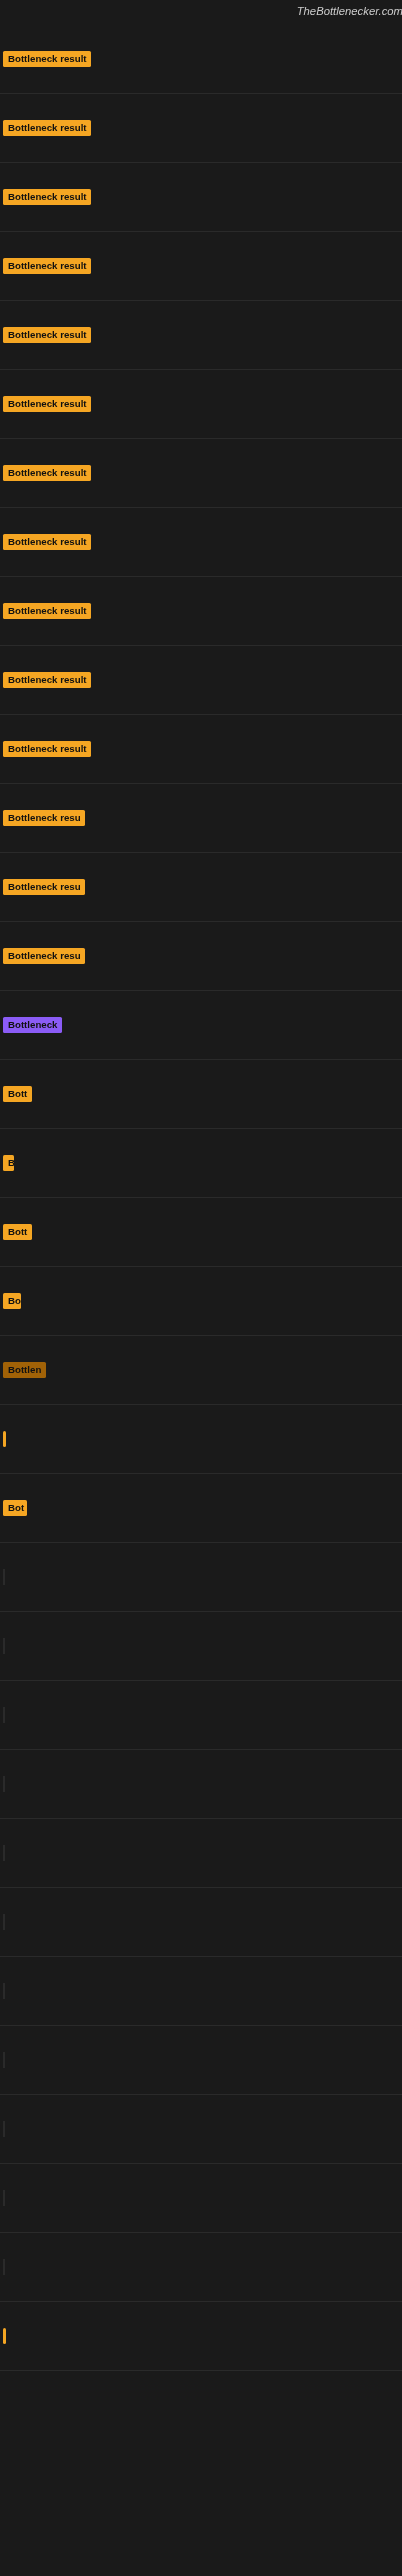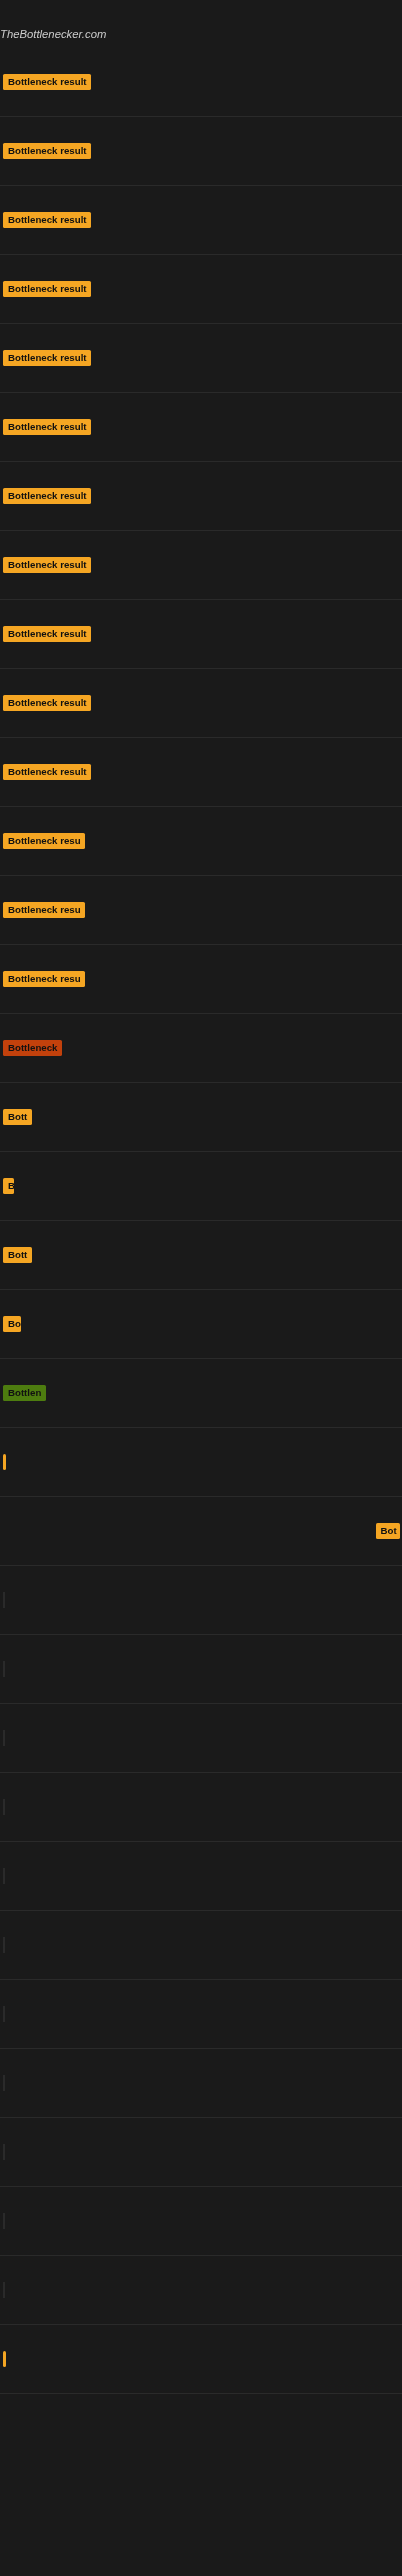--- a/index.html
+++ b/index.html
@@ -8,26 +8,25 @@
       box-sizing: border-box;
     }
     body {
       width: 403px;
       min-height: 2576px;
       background-color: #1a1a1a;
       font-family: Arial, sans-serif;
       position: relative;
     }
     .site-title {
-      text-align: left;
+      text-align: right;
       color: #cccccc;
       font-size: 11.3px;
       padding: 4.8px 0 8px 0;
       font-style: italic;
-      margin-top: 23px;
     }
   </style>
 </head>
 <body>
 
 <div class="site-title">TheBottlenecker.com</div>
 
 <div id="rows-container" style="position: relative; width: 403px;">
 <div style="display: flex; align-items: center; padding: 6.4px 3.2px; min-height: 69px; border-bottom: 0.8px solid rgb(42, 42, 42); position: relative;">
       <span style="display: inline-block; background-color: rgb(245, 166, 35); color: rgb(17, 17, 17); font-size: 9.7px; font-weight: bold; padding: 2.4px 4.8px; border-radius: 1.6px; white-space: nowrap; overflow: hidden; max-width: 128px;">Bottleneck result</span>
@@ -65,41 +64,41 @@
     <div style="display: flex; align-items: center; padding: 6.4px 3.2px; min-height: 69px; border-bottom: 0.8px solid rgb(42, 42, 42); position: relative;">
       <span style="display: inline-block; background-color: rgb(245, 166, 35); color: rgb(17, 17, 17); font-size: 9.7px; font-weight: bold; padding: 2.4px 4.8px; border-radius: 1.6px; white-space: nowrap; overflow: hidden; max-width: 105px;">Bottleneck resu</span>
     </div>
     <div style="display: flex; align-items: center; padding: 6.4px 3.2px; min-height: 69px; border-bottom: 0.8px solid rgb(42, 42, 42); position: relative;">
       <span style="display: inline-block; background-color: rgb(245, 166, 35); color: rgb(17, 17, 17); font-size: 9.7px; font-weight: bold; padding: 2.4px 4.8px; border-radius: 1.6px; white-space: nowrap; overflow: hidden; max-width: 103px;">Bottleneck resu</span>
     </div>
     <div style="display: flex; align-items: center; padding: 6.4px 3.2px; min-height: 69px; border-bottom: 0.8px solid rgb(42, 42, 42); position: relative;">
       <span style="display: inline-block; background-color: rgb(245, 166, 35); color: rgb(17, 17, 17); font-size: 9.7px; font-weight: bold; padding: 2.4px 4.8px; border-radius: 1.6px; white-space: nowrap; overflow: hidden; max-width: 101px;">Bottleneck resu</span>
     </div>
     <div style="display: flex; align-items: center; padding: 6.4px 3.2px; min-height: 69px; border-bottom: 0.8px solid rgb(42, 42, 42); position: relative;">
-      <span style="display: inline-block; background-color: #c2410c; color: rgb(17, 17, 17); font-size: 9.7px; font-weight: bold; padding: 2.4px 4.8px; border-radius: 1.6px; white-space: nowrap; overflow: hidden; max-width: 71px;">Bottleneck</span>
+      <span style="display: inline-block; background-color: #8b5cf6; color: rgb(17, 17, 17); font-size: 9.7px; font-weight: bold; padding: 2.4px 4.8px; border-radius: 1.6px; white-space: nowrap; overflow: hidden; max-width: 71px;">Bottleneck</span>
     </div>
     <div style="display: flex; align-items: center; padding: 6.4px 3.2px; min-height: 69px; border-bottom: 0.8px solid rgb(42, 42, 42); position: relative;">
       <span style="display: inline-block; background-color: rgb(245, 166, 35); color: rgb(17, 17, 17); font-size: 9.7px; font-weight: bold; padding: 2.4px 4.8px; border-radius: 1.6px; white-space: nowrap; overflow: hidden; max-width: 31px;">Bott</span>
     </div>
     <div style="display: flex; align-items: center; padding: 6.4px 3.2px; min-height: 69px; border-bottom: 0.8px solid rgb(42, 42, 42); position: relative;">
       <span style="display: inline-block; background-color: rgb(245, 166, 35); color: rgb(17, 17, 17); font-size: 9.7px; font-weight: bold; padding: 2.4px 4.8px; border-radius: 1.6px; white-space: nowrap; overflow: hidden; max-width: 11.3px;">B</span>
     </div>
     <div style="display: flex; align-items: center; padding: 6.4px 3.2px; min-height: 69px; border-bottom: 0.8px solid rgb(42, 42, 42); position: relative;">
       <span style="display: inline-block; background-color: rgb(245, 166, 35); color: rgb(17, 17, 17); font-size: 9.7px; font-weight: bold; padding: 2.4px 4.8px; border-radius: 1.6px; white-space: nowrap; overflow: hidden; max-width: 31px;">Bott</span>
     </div>
     <div style="display: flex; align-items: center; padding: 6.4px 3.2px; min-height: 69px; border-bottom: 0.8px solid rgb(42, 42, 42); position: relative;">
       <span style="display: inline-block; background-color: rgb(245, 166, 35); color: rgb(17, 17, 17); font-size: 9.7px; font-weight: bold; padding: 2.4px 4.8px; border-radius: 1.6px; white-space: nowrap; overflow: hidden; max-width: 17.7px;">Bo</span>
     </div>
     <div style="display: flex; align-items: center; padding: 6.4px 3.2px; min-height: 69px; border-bottom: 0.8px solid rgb(42, 42, 42); position: relative;">
-      <span style="display: inline-block; background-color: #4d7c0f; color: rgb(17, 17, 17); font-size: 9.7px; font-weight: bold; padding: 2.4px 4.8px; border-radius: 1.6px; white-space: nowrap; overflow: hidden; max-width: 47px;">Bottlen</span>
+      <span style="display: inline-block; background-color: #a16207; color: rgb(17, 17, 17); font-size: 9.7px; font-weight: bold; padding: 2.4px 4.8px; border-radius: 1.6px; white-space: nowrap; overflow: hidden; max-width: 47px;">Bottlen</span>
     </div>
     <div style="display: flex; align-items: center; padding: 6.4px 3.2px; min-height: 69px; border-bottom: 0.8px solid rgb(42, 42, 42); position: relative;">
       <span style="display: inline-block; background-color: rgb(245, 166, 35); width: 3.2px; height: 16px; border-radius: 1.6px;"></span>
     </div>
-    <div style="display: flex; align-items: center; padding: 6.4px 3.2px; min-height: 69px; border-bottom: 0.8px solid rgb(42, 42, 42); position: relative; justify-content: flex-end;">
+    <div style="display: flex; align-items: center; padding: 6.4px 3.2px; min-height: 69px; border-bottom: 0.8px solid rgb(42, 42, 42); position: relative;">
       <span style="display: inline-block; background-color: rgb(245, 166, 35); color: rgb(17, 17, 17); font-size: 9.7px; font-weight: bold; padding: 2.4px 4.8px; border-radius: 1.6px; white-space: nowrap; overflow: hidden; max-width: 24px;">Bot</span>
     </div>
     <div style="display: flex; align-items: center; padding: 6.4px 3.2px; min-height: 69px; border-bottom: 0.8px solid rgb(42, 42, 42); position: relative;">
       <div style="width: 1.6px; height: 16px; background-color: rgb(42, 42, 42);"></div>
     </div>
     <div style="display: flex; align-items: center; padding: 6.4px 3.2px; min-height: 69px; border-bottom: 0.8px solid rgb(42, 42, 42); position: relative;">
       <div style="width: 1.6px; height: 16px; background-color: rgb(42, 42, 42);"></div>
     </div>
     <div style="display: flex; align-items: center; padding: 6.4px 3.2px; min-height: 69px; border-bottom: 0.8px solid rgb(42, 42, 42); position: relative;">
       <div style="width: 1.6px; height: 16px; background-color: rgb(42, 42, 42);"></div>

